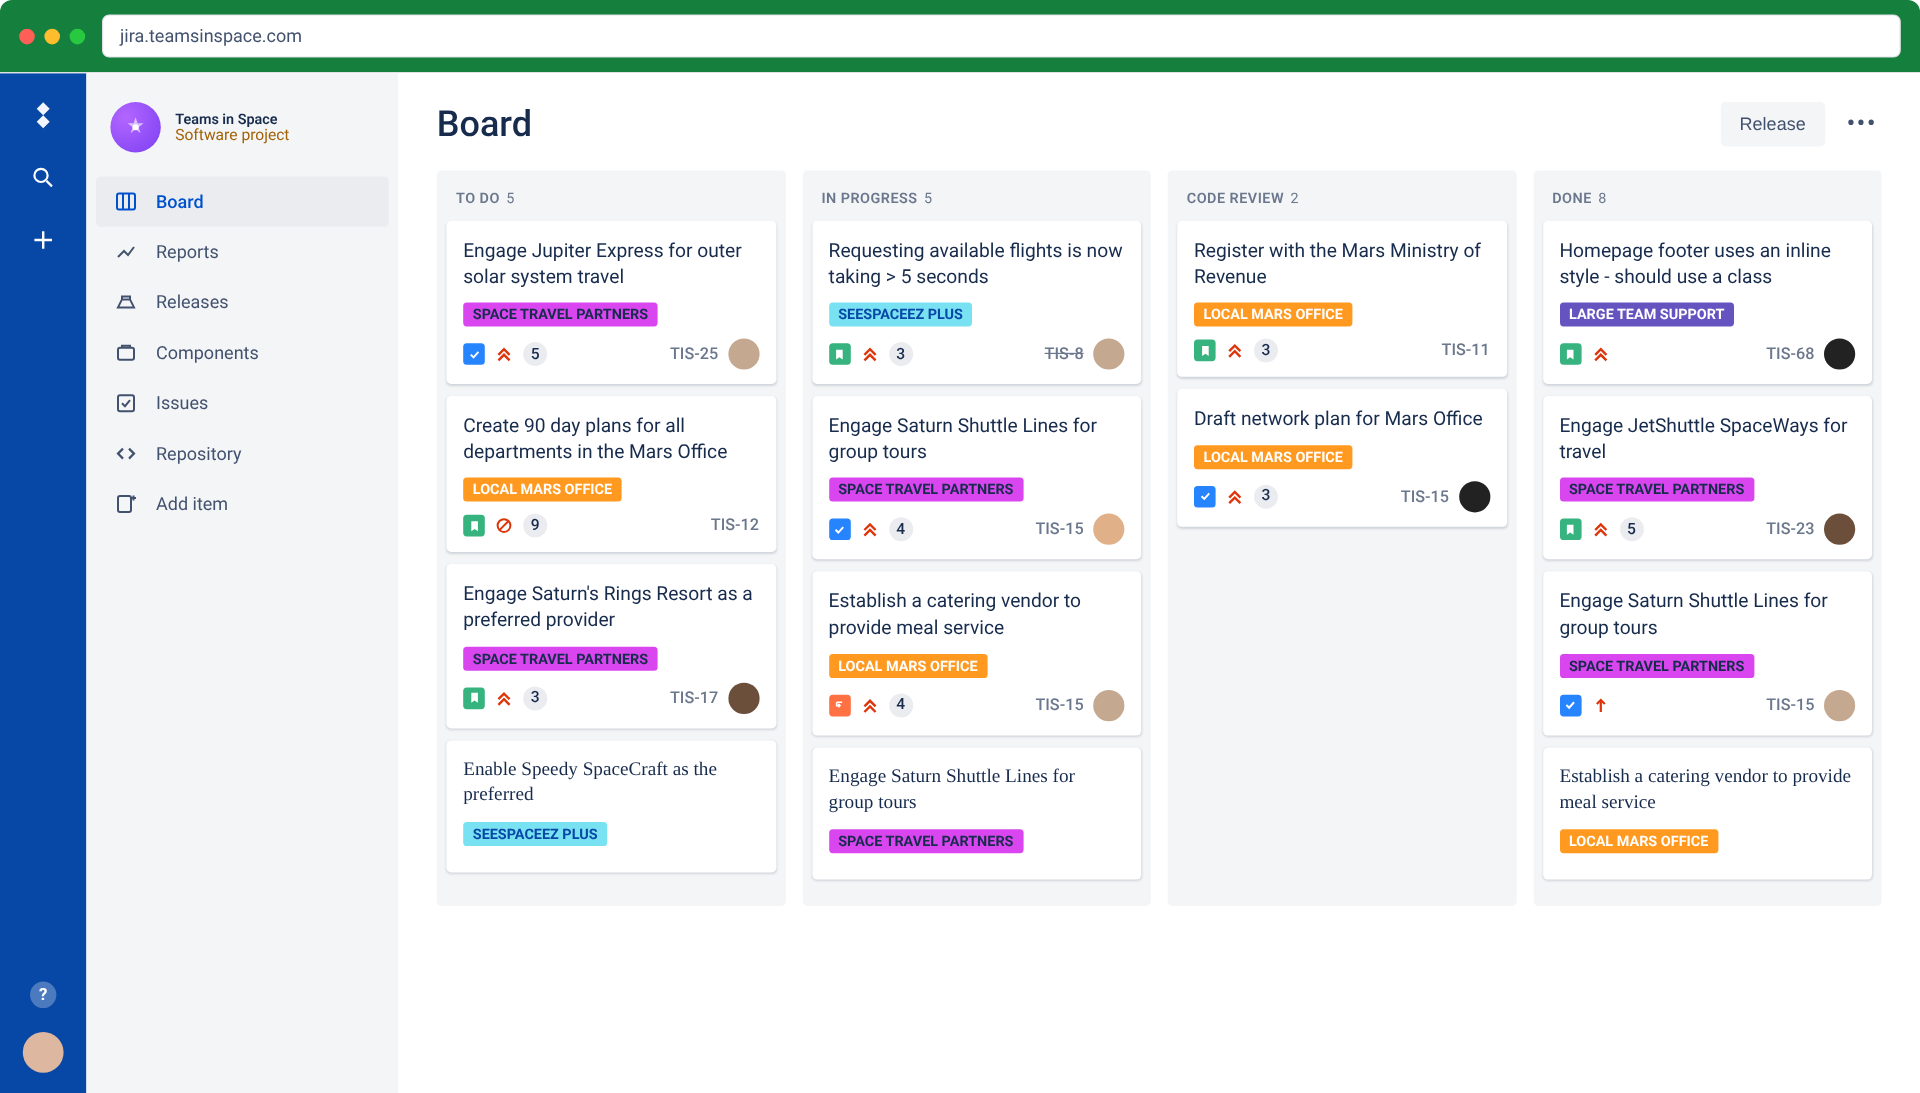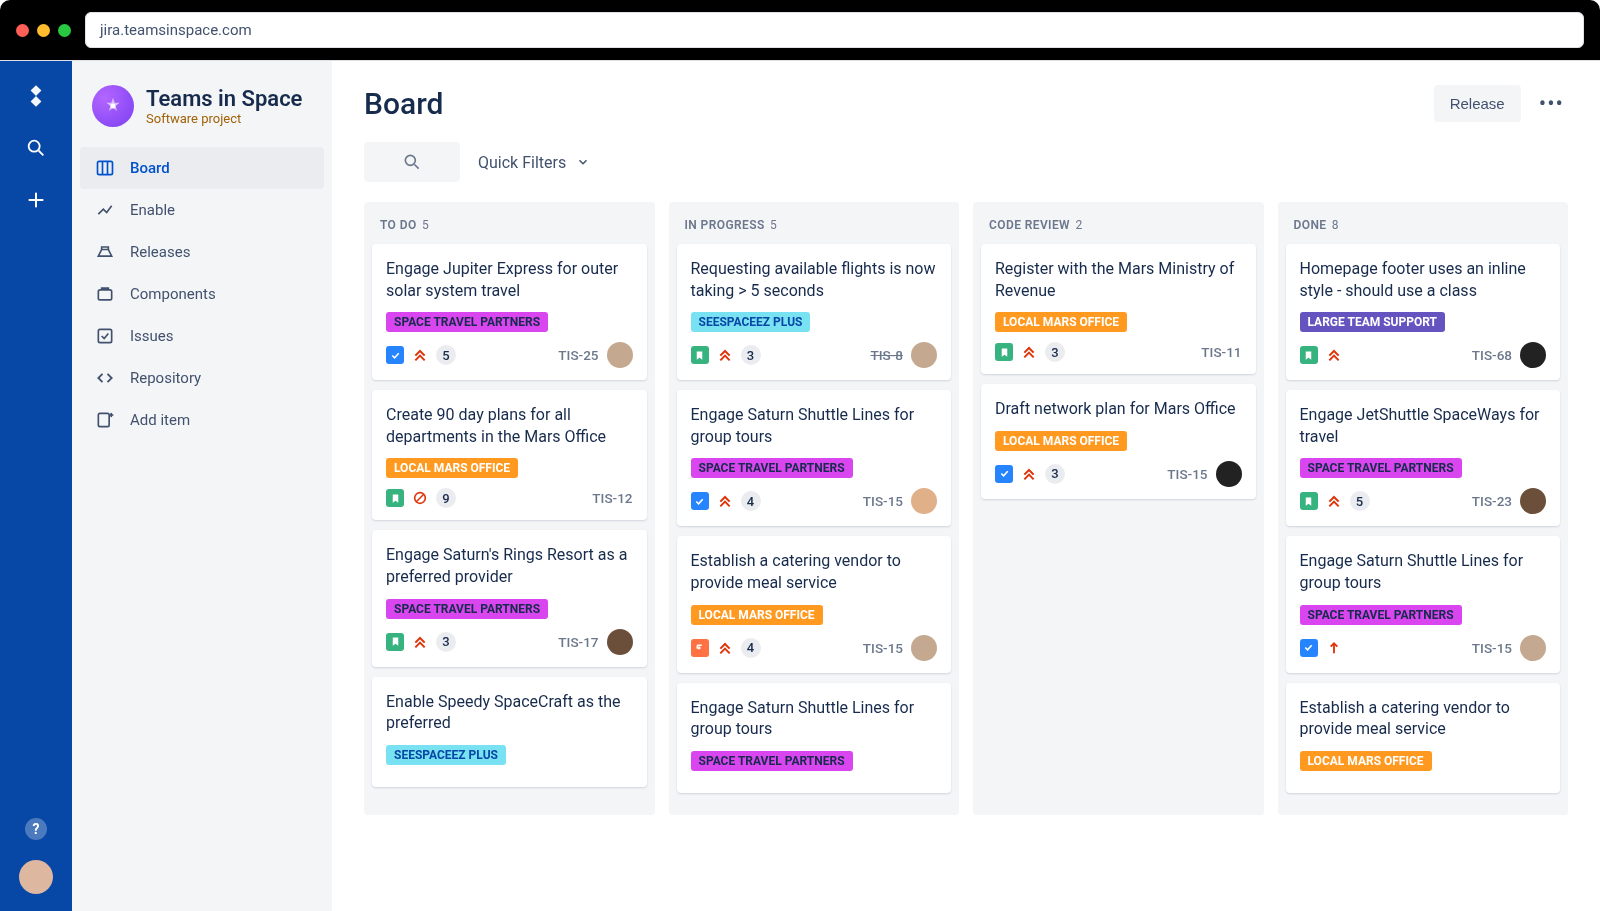--- a/index.html
+++ b/index.html
@@ -1,40 +1,40 @@
 <!DOCTYPE html>
 <html><head>
 <meta charset="utf-8">
 <style>
 * { box-sizing: border-box; margin: 0; padding: 0; }
 body { font-family: -apple-system, BlinkMacSystemFont, "Segoe UI", Roboto, Helvetica, Arial, sans-serif; background: #fff; color: #172B4D; }
 
 
-.browser-chrome { background: #000000; border-bottom: 1px solid #e0e1e3; border-radius: 10px 10px 0 0; padding: 12px 16px; display: flex; align-items: center; gap: 14px; }
+.browser-chrome { background: #15803d; border-bottom: 1px solid #e0e1e3; border-radius: 10px 10px 0 0; padding: 12px 16px; display: flex; align-items: center; gap: 14px; }
 .traffic-lights { display: flex; gap: 8px; }
 .traffic-lights .dot { width: 13px; height: 13px; border-radius: 50%; }
 .dot.red { background: #ff5f57; }
 .dot.yellow { background: #febc2e; }
 .dot.green { background: #28c840; }
 .url-bar { flex: 1; background: #fff; border: 1px solid #dfe1e6; border-radius: 6px; padding: 8px 14px; font-size: 15px; color: #42526E; }
 
 
 .app { display: flex; height: calc(911px - 50px); overflow: hidden; }
 
 
 .rail { width: 72px; background: #0747A6; display: flex; flex-direction: column; align-items: center; padding: 22px 0; gap: 26px; color: #fff; }
 .rail-bottom { margin-top: auto; display: flex; flex-direction: column; align-items: center; gap: 20px; }
 .rail-icon { width: 26px; height: 26px; display: flex; align-items: center; justify-content: center; cursor: pointer; }
 .rail-avatar { width: 34px; height: 34px; border-radius: 50%; background: #deb7a0; margin-bottom: 6px; }
 
 
 .sidebar { width: 260px; background: #F4F5F7; padding: 24px 8px; }
 .project-header { display: flex; align-items: center; gap: 12px; padding: 0 12px 20px; }
 .project-avatar { width: 42px; height: 42px; border-radius: 50%; background: radial-gradient(circle at 30% 30%, #b366ff, #7b3ff2); display:flex; align-items:center; justify-content:center; }
-.project-title { font-size: 22px; font-weight: 600; color: #172B4D; }
+.project-title { font-size: 12px; font-weight: 600; color: #172B4D; }
 .project-sub { font-size: 13px; color: #a16207; }
 .nav { list-style: none; }
 .nav-item { display: flex; align-items: center; gap: 14px; padding: 10px 14px; border-radius: 4px; cursor: pointer; font-size: 15px; color: #42526E; }
 .nav-item.active { background: #EBECF0; color: #0052CC; font-weight: 500; }
 .nav-icon { width: 22px; height: 22px; display:flex; align-items:center; justify-content:center; }
 
 
 .main { flex: 1; padding: 24px 32px; background: #fff; overflow: hidden; }
 .main-header { display: flex; align-items: center; justify-content: space-between; margin-bottom: 20px; }
 .page-title { font-size: 30px; font-weight: 500; color: #172B4D; }
@@ -47,21 +47,21 @@
 .filter-dd { display: flex; align-items: center; gap: 10px; font-size: 16px; color: #42526E; cursor: pointer; }
 
 
 .columns { display: flex; gap: 14px; }
 .column { flex: 1; min-width: 0; background: #F4F5F7; border-radius: 4px; padding: 12px 8px; }
 .col-header { font-size: 12px; font-weight: 600; letter-spacing: 0.4px; color: #6B778C; text-transform: uppercase; padding: 4px 8px 12px; }
 .col-header .count { color: #6B778C; font-weight: 400; margin-left: 2px; }
 
 .card { background: #fff; border-radius: 4px; padding: 14px 14px 12px; margin-bottom: 10px; box-shadow: 0 1px 2px rgba(9,30,66,0.15); cursor: pointer; }
 .card-title { font-size: 16px; color: #172B4D; line-height: 1.35; margin-bottom: 10px; }
-.card-title.truncate { overflow: hidden; }
+.card-title.truncate { overflow: hidden; font-family: Liberation Serif, serif; }
 .epic-label { display: inline-block; font-size: 12px; font-weight: 700; padding: 3px 8px; border-radius: 3px; margin-bottom: 10px; }
 .epic-yellow { background: #d946ef; color: #172B4D; }
 .epic-teal   { background: #79E2F2; color: #0747A6; }
 .epic-orange { background: #FF991F; color: #fff; }
 .epic-purple { background: #6554C0; color: #fff; }
 
 .card-footer { display: flex; align-items: center; justify-content: space-between; gap: 6px; }
 .footer-left { display: flex; align-items: center; gap: 8px; }
 .footer-right { display: flex; align-items: center; gap: 8px; }
 
@@ -147,21 +147,21 @@
             </svg>
           </span>
           <span>Board</span>
         </li>
         <li class="nav-item">
           <span class="nav-icon">
             <svg viewBox="0 0 24 24" width="20" height="20" fill="none" stroke="currentColor" stroke-width="2">
               <polyline points="4 17 10 11 14 15 20 7"></polyline>
             </svg>
           </span>
-          <span>Enable</span>
+          <span>Reports</span>
         </li>
         <li class="nav-item">
           <span class="nav-icon">
             <svg viewBox="0 0 24 24" width="20" height="20" fill="none" stroke="currentColor" stroke-width="2">
               <path d="M4 17l4-8h8l4 8z"></path>
               <path d="M8 9V6h8v3"></path>
             </svg>
           </span>
           <span>Releases</span>
         </li>
@@ -207,34 +207,20 @@
 
   <div class="main">
     <div class="main-header">
       <h1 class="page-title">Board</h1>
       <div class="header-actions">
         <button class="release-btn">Release</button>
         <div class="more-icon">•••</div>
       </div>
     </div>
 
-    <div class="toolbar">
-      <div class="search-box">
-        <svg viewBox="0 0 24 24" width="20" height="20" fill="none" stroke="#6B778C" stroke-width="2">
-            <circle cx="10" cy="10" r="6"></circle>
-            <line x1="15" y1="15" x2="20" y2="20"></line>
-          </svg>
-      </div>
-      <div class="filter-dd">
-        <span>Quick Filters</span>
-        <svg viewBox="0 0 24 24" width="14" height="14" fill="none" stroke="#42526E" stroke-width="2.5">
-            <polyline points="6 9 12 15 18 9"></polyline>
-          </svg>
-      </div>
-    </div>
 
     <div class="columns" id="columns">
         <div class="column">
           <div class="col-header"><span>TO DO</span> <span class="count">5</span></div>
           <div class="card"><div class="card-title">Engage Jupiter Express for outer solar system travel</div><span class="epic-label epic-yellow">SPACE TRAVEL PARTNERS</span><div class="card-footer">
               <div class="footer-left">
                 <span class="type-icon type-task">
                   <svg viewBox="0 0 24 24">
                     <polyline points="5 12 10 17 19 7" fill="none" stroke="#fff" stroke-width="3.5"></polyline>
                   </svg>

